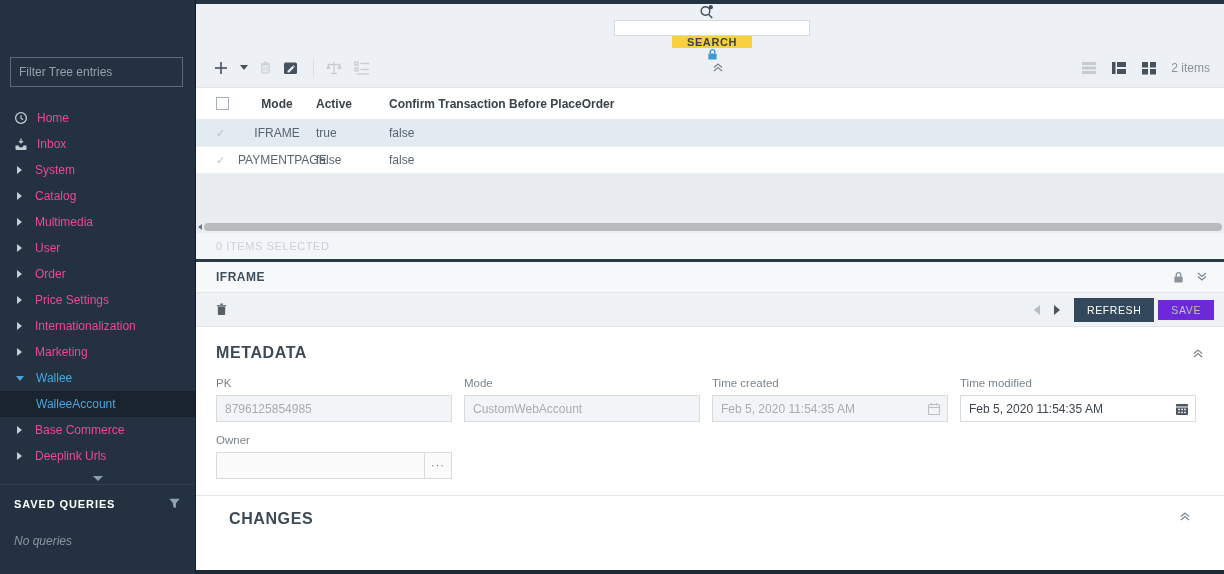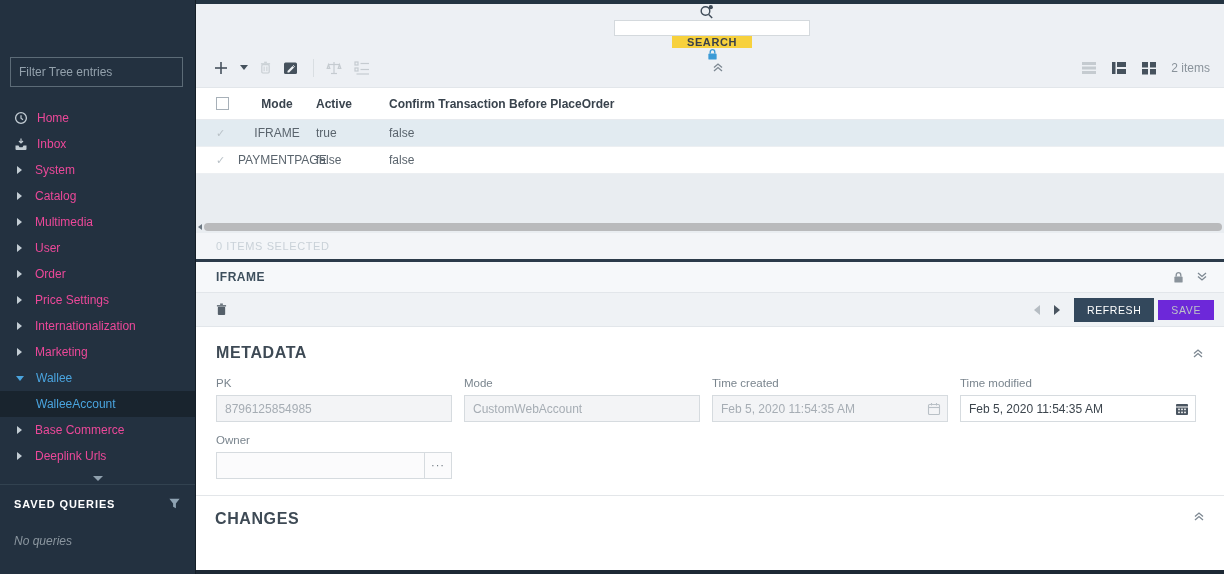--- a/index.html
+++ b/index.html
@@ -94,21 +94,21 @@
   .input-wrap input { width:100%; height:27px; border:1px solid #d6dbdf; padding:0 8px; font-size:12px; font-family:inherit; outline:none; color:#3c454d; background:#fff; }
   .input-wrap.disabled input { background:#f3f4f6; color:#a6adb4; }
   .cal-ico { position:absolute; right:7px; display:inline-flex; pointer-events:none; }
   .cal-gray { color:#b9c0c6; }
   .cal-dark { color:#4a5560; pointer-events:auto; cursor:pointer; }
   .owner-row { margin-top:12px; }
   .owner-wrap { display:flex; width:236px; }
   .owner-wrap input { flex:1; height:27px; border:1px solid #d6dbdf; border-right:none; background:#fbfbfc; outline:none; padding:0 8px; font-family:inherit; }
   .ellipsis-btn { width:28px; height:27px; border:1px solid #d6dbdf; background:#fbfbfc; color:#6b757e; font-size:11px; line-height:1; cursor:pointer; display:flex; align-items:center; justify-content:center; letter-spacing:1px; font-family:inherit; }
 
-  .changes-section { background:#fff; border-top:1px solid #e3e6e9; padding:14px 19px; flex:1; display:flex; align-items:flex-start; justify-content:space-between; }
+  .changes-section { background:#fff; border-top:1px solid #e3e6e9; padding:14px 33px; flex:1; display:flex; align-items:flex-start; justify-content:space-between; }
 </style>
 </head>
 <body>
 
 <div class="app">
 
   <aside class="sidebar">
     <div class="filter-wrap">
       <input type="text" placeholder="Filter Tree entries" style="">
     </div>

